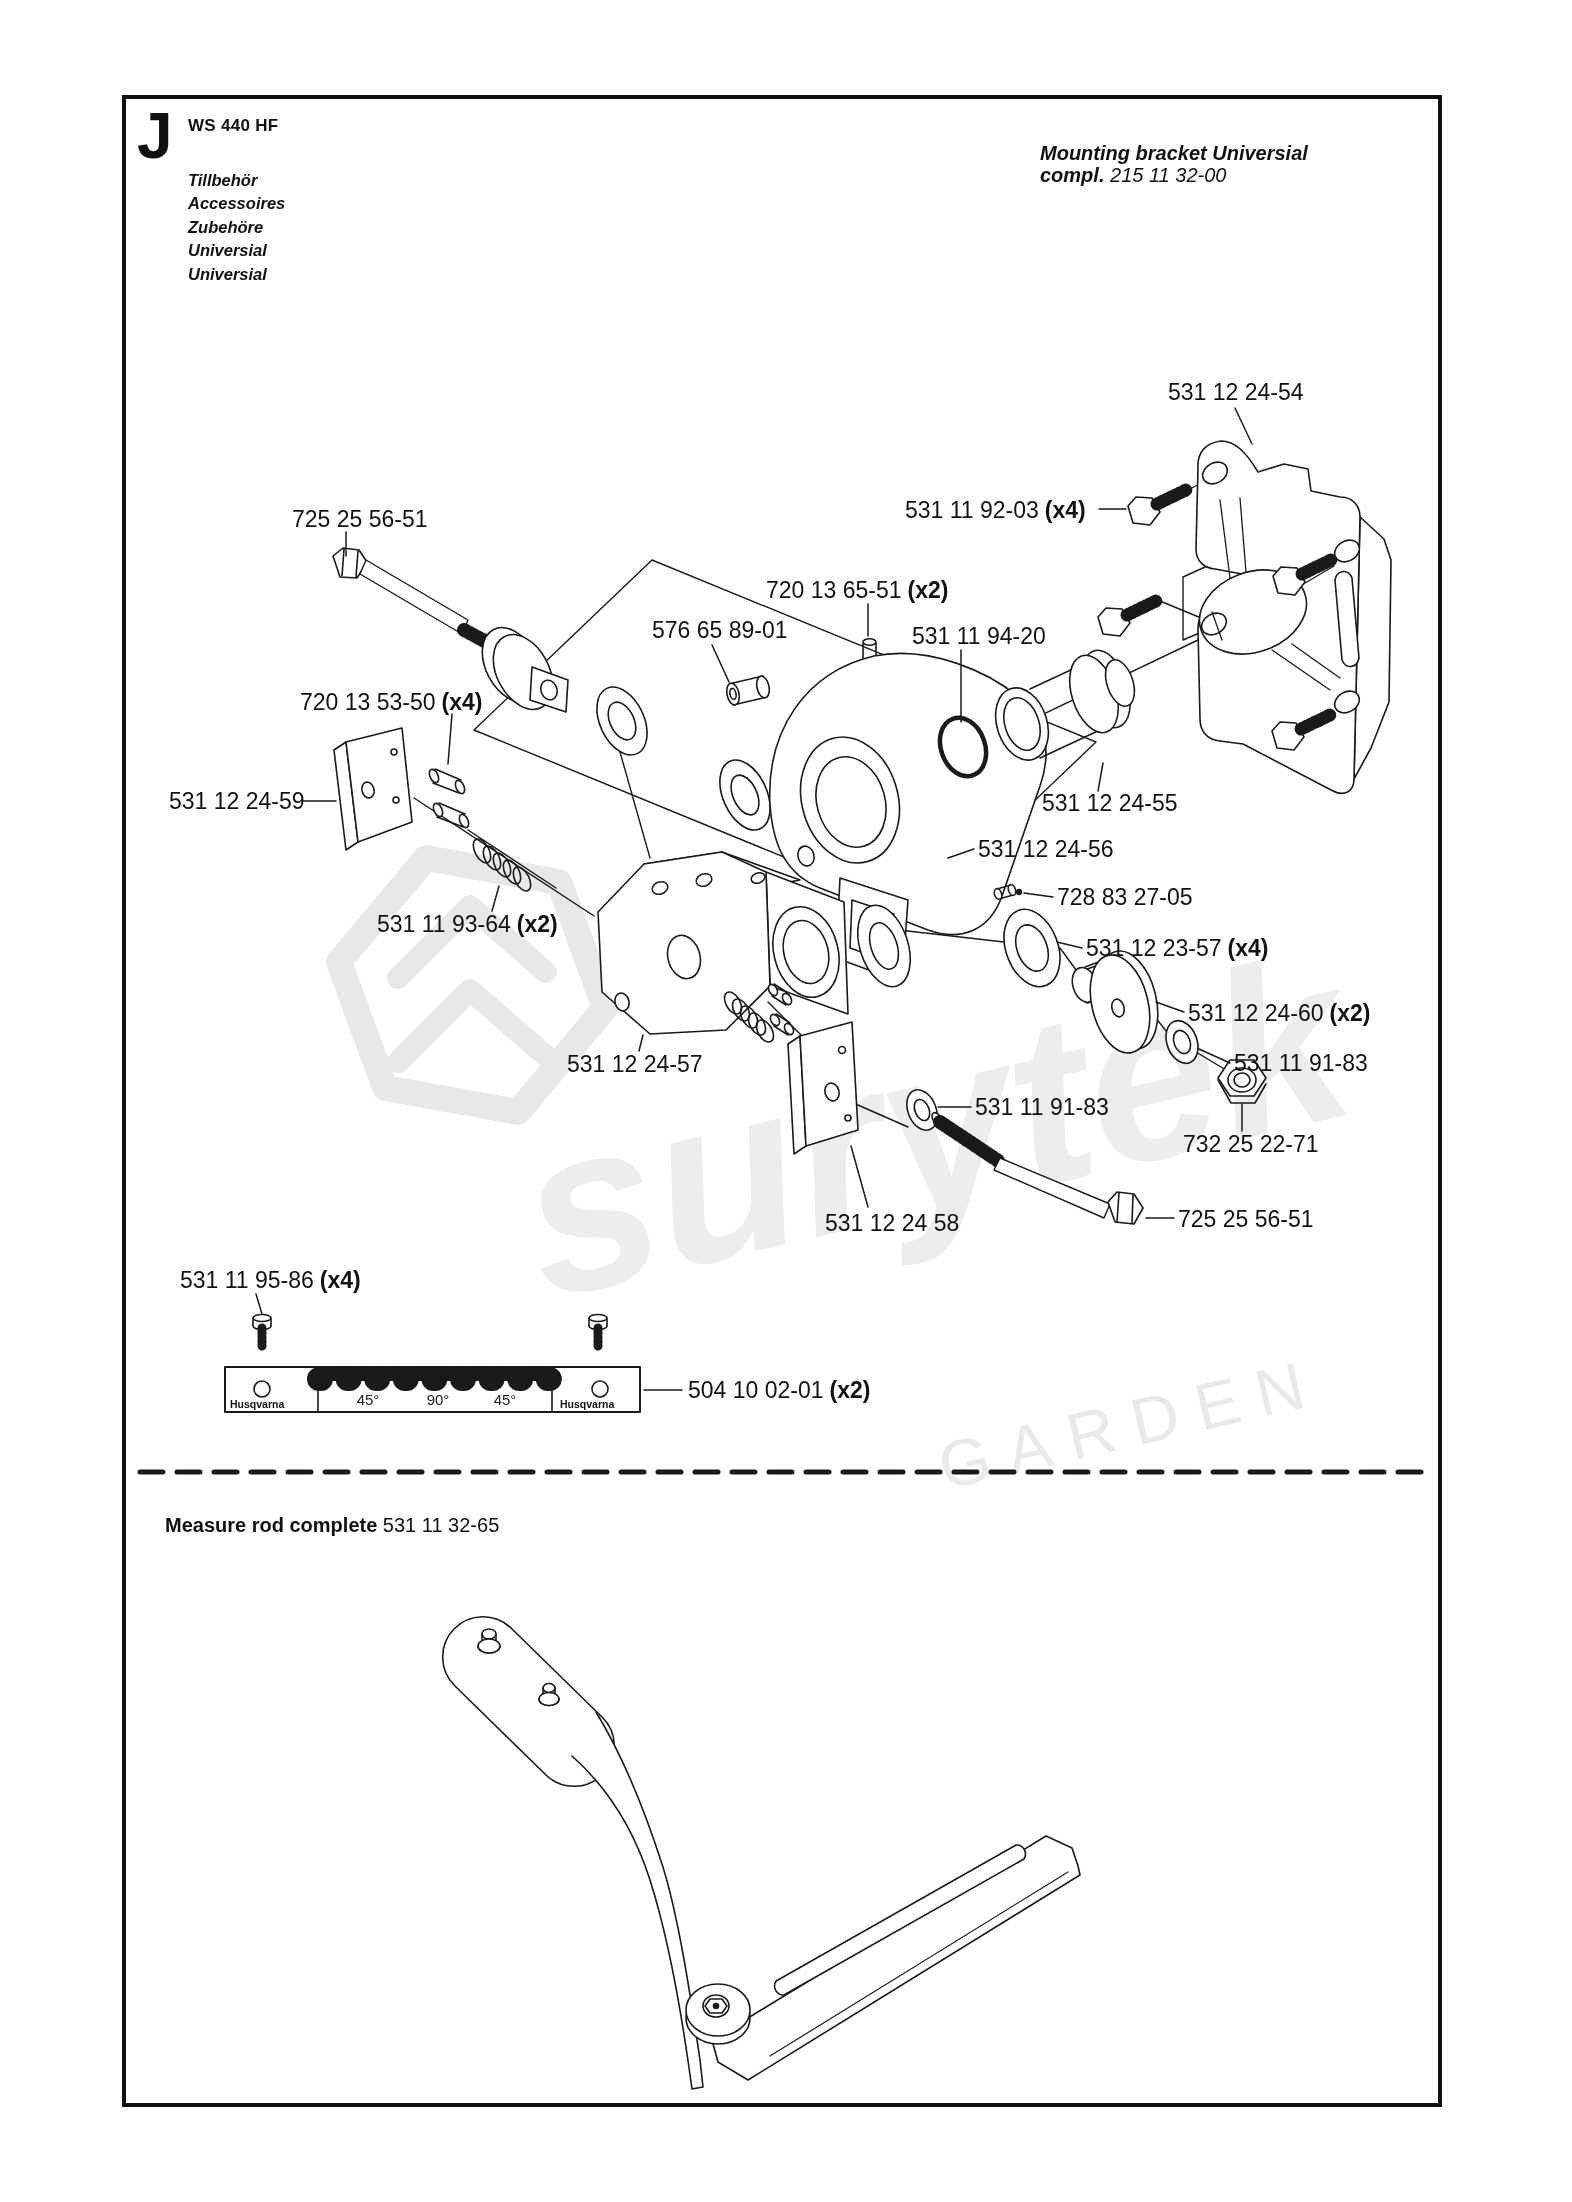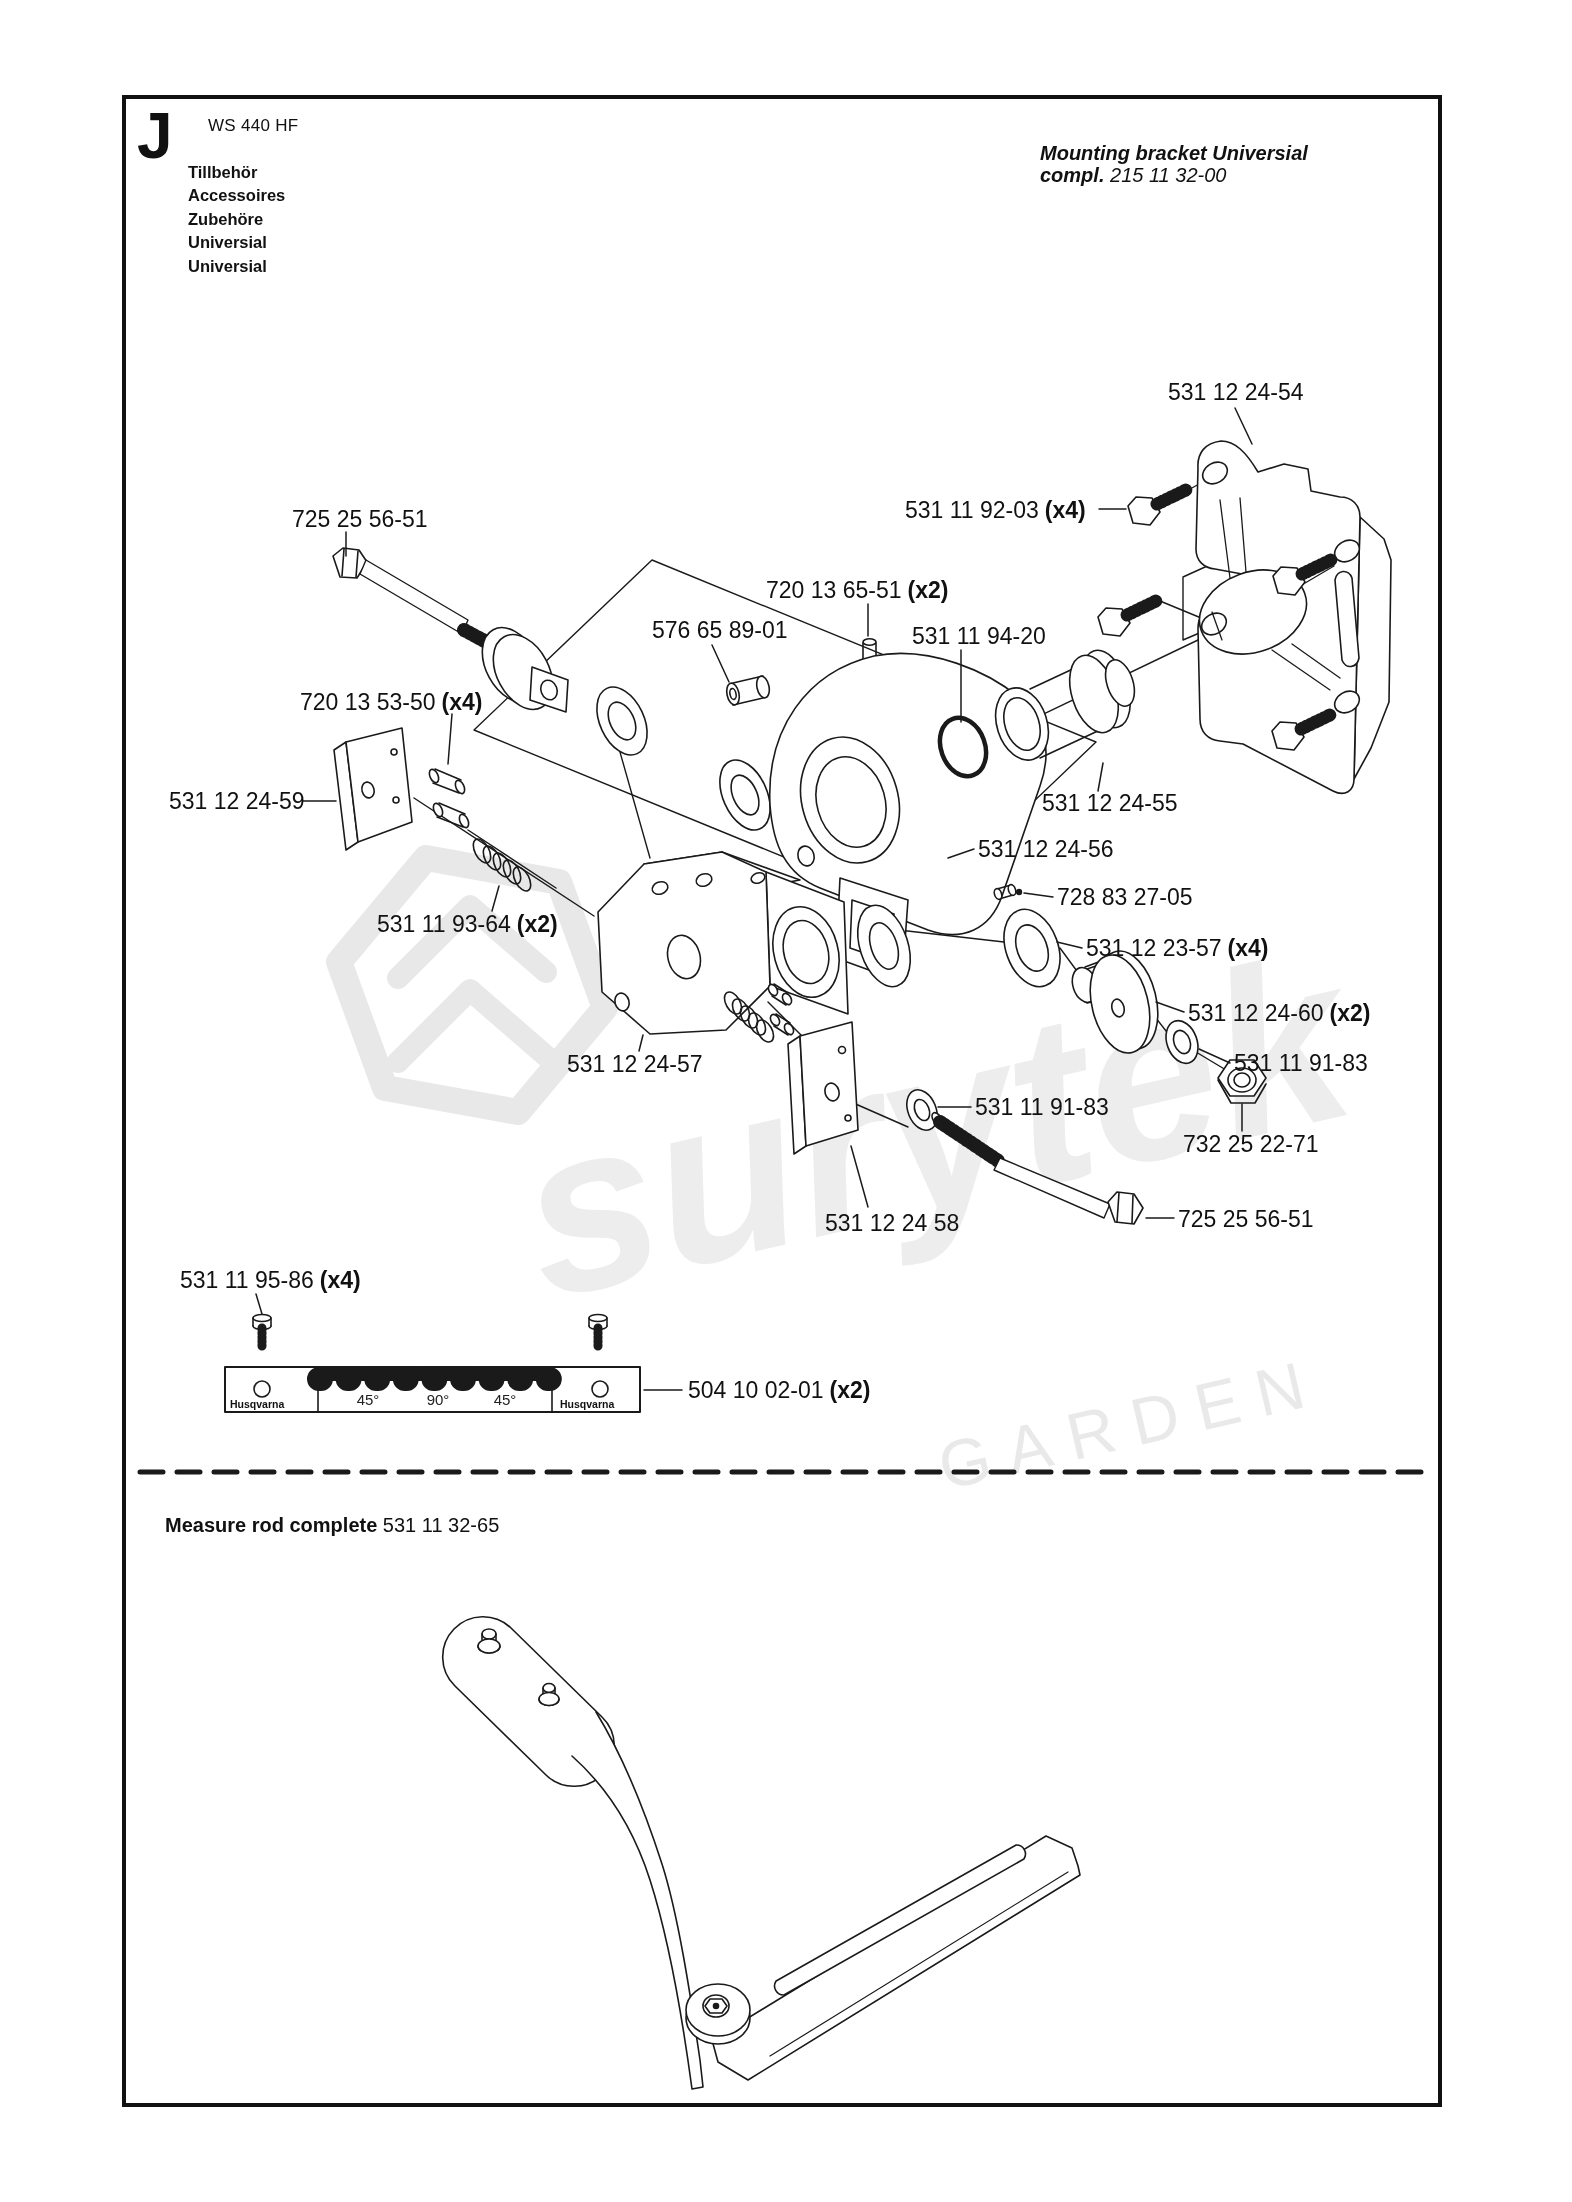--- a/index.html
+++ b/index.html
@@ -6,22 +6,22 @@
   .page{
     position:relative;width:1572px;height:2202px;background:#ffffff;overflow:hidden;
     font-family:"Liberation Sans",sans-serif;color:#111;
   }
   .abs{position:absolute;}
   .frame{
     left:122px;top:95px;width:1312px;height:2004px;
     border:4px solid #111;
   }
   .section-letter{left:137px;top:104px;font-size:64px;font-weight:bold;line-height:1;}
-  .model{left:188px;top:116px;font-size:17px;font-weight:normal;letter-spacing:.3px;margin-left:20px;}
-  .langs{left:188px;top:161px;font-size:16.5px;font-weight:bold;line-height:23.4px;}
+  .model{left:188px;top:116px;font-size:17px;font-weight:bold;letter-spacing:.3px;}
+  .langs{left:188px;top:169px;font-size:16.5px;font-weight:bold;line-height:23.4px;font-style:italic;}
   .asm{left:1040px;top:142px;font-size:20px;line-height:22px;font-style:italic;}
   .asm .b{font-weight:bold;}
   .measure-line{left:165px;top:1514px;font-size:20px;}
   .measure-line .b{font-weight:bold;}
   svg text{font-family:"Liberation Sans",sans-serif;}
   .plabel{font-size:23px;fill:#111;}
   .plabel .q{font-weight:bold;}
   .rlr{font-size:15px;fill:#222;}
   .brand{font-size:10.5px;font-weight:bold;fill:#111;}
   .wm-script{font-size:235px;font-weight:bold;font-style:italic;fill:#ededed;}

